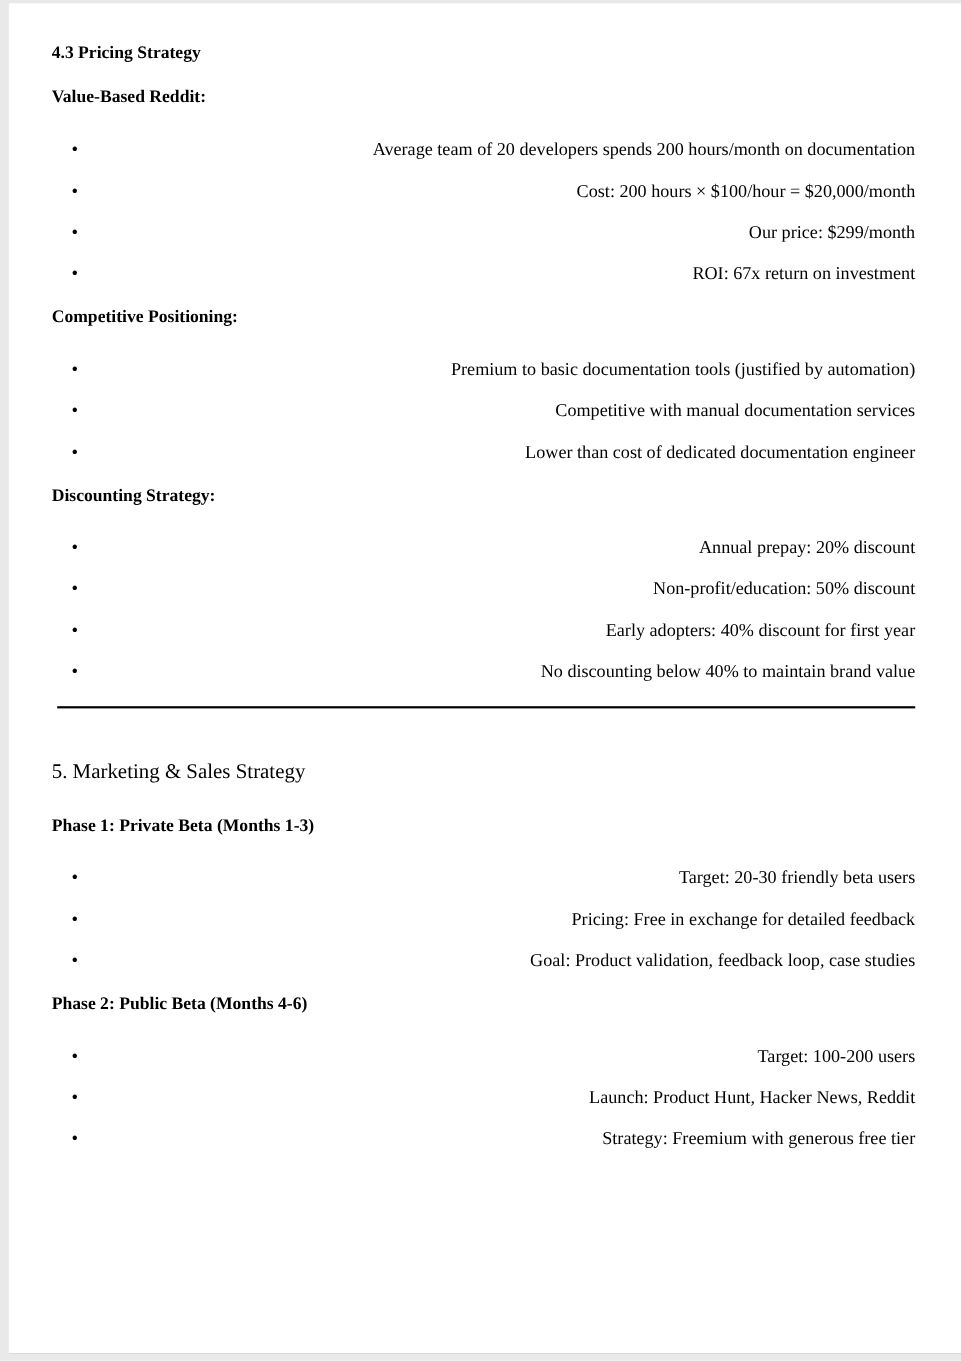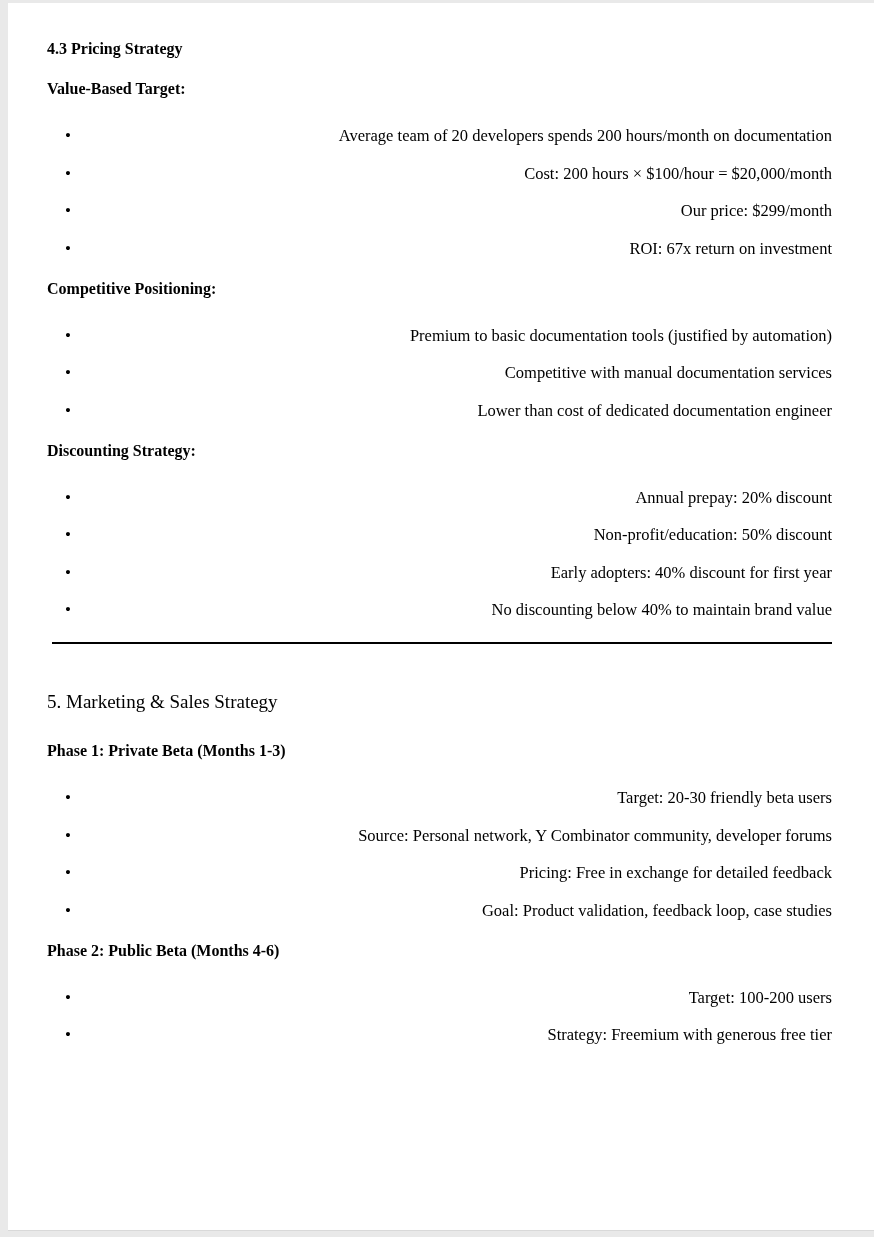--- a/index.html
+++ b/index.html
@@ -78,21 +78,21 @@
   }
 </style>
 </head>
 <body>
 
 <div class="viewport">
   <div class="page">
 
     <div class="h3">4.3 Pricing Strategy</div>
 
-    <div class="label">Value-Based Target:</div>
+    <div class="label">Value-Based Reddit:</div>
     <ul class="list">
       <li>Average team of 20 developers spends 200 hours/month on documentation</li>
       <li>Cost: 200 hours × $100/hour = $20,000/month</li>
       <li>Our price: $299/month</li>
       <li>ROI: 67x return on investment</li>
     </ul>
 
     <div class="label">Competitive Positioning:</div>
     <ul class="list">
       <li>Premium to basic documentation tools (justified by automation)</li>
@@ -109,25 +109,25 @@
     </ul>
 
     <hr class="divider">
 
     <div class="h2">5. Marketing &amp; Sales Strategy</div>
 
 
     <div class="label">Phase 1: Private Beta (Months 1-3)</div>
     <ul class="list">
       <li>Target: 20-30 friendly beta users</li>
-      <li>Source: Personal network, Y Combinator community, developer forums</li>
       <li>Pricing: Free in exchange for detailed feedback</li>
       <li>Goal: Product validation, feedback loop, case studies</li>
     </ul>
 
     <div class="label">Phase 2: Public Beta (Months 4-6)</div>
     <ul class="list">
       <li>Target: 100-200 users</li>
+      <li>Launch: Product Hunt, Hacker News, Reddit</li>
       <li>Strategy: Freemium with generous free tier</li>
     </ul>
 
   </div>
 </div>
 
 </body></html>

